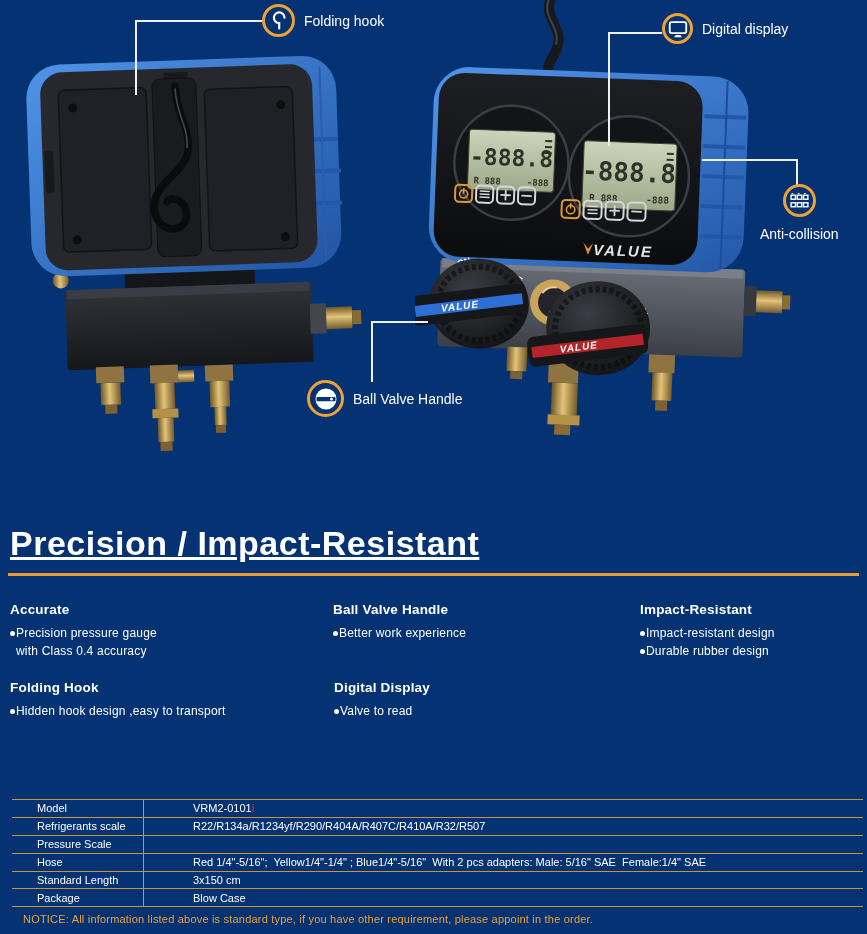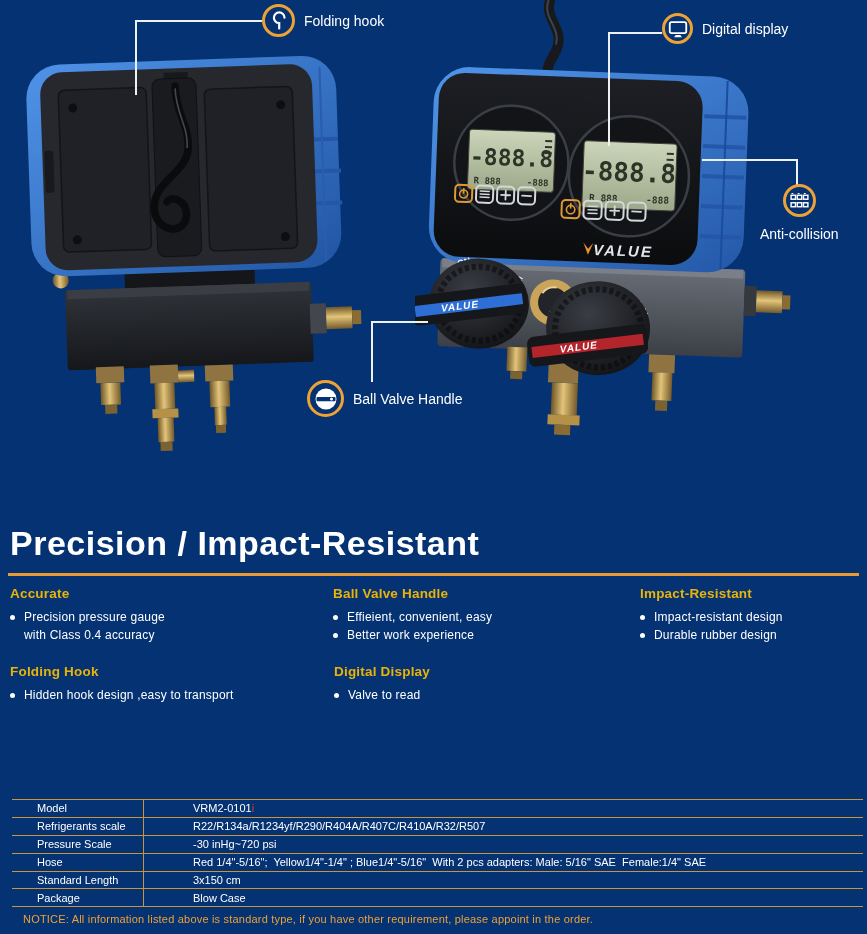--- a/index.html
+++ b/index.html
@@ -6,25 +6,25 @@
     background:#043272;font-family:"Liberation Sans",sans-serif;position:relative;}
   .abs{position:absolute;}
   
   .cline{position:absolute;background:#eef1f4;z-index:30;}
   .callout{position:absolute;display:flex;align-items:center;gap:9px;color:#ffffff;
     font-size:14px;z-index:31;white-space:nowrap;}
   .ccircle{box-sizing:border-box;border:3px solid #eda235;border-radius:50%;
     display:flex;align-items:center;justify-content:center;flex:0 0 auto;background:#043272;}
   
   .page-title{position:absolute;left:10px;top:524px;margin:0;color:#ffffff;
-    font-size:34px;font-weight:bold;letter-spacing:0.5px;}
+    font-size:34px;font-weight:bold;letter-spacing:0.5px;text-decoration:underline;}
   .title-rule{position:absolute;left:8px;top:573px;width:851px;height:3px;background:#e89b35;}
   .fcol{position:absolute;width:310px;}
-  .fhead{color:#eab308;font-size:13.5px;font-weight:bold;margin-bottom:8px;letter-spacing:0.2px;}
-  .fitem{display:flex;align-items:flex-start;gap:9px;color:#ffffff;font-size:12px;
+  .fhead{color:#ffffff;font-size:13.5px;font-weight:bold;margin-bottom:8px;letter-spacing:0.2px;margin-top:16px;}
+  .fitem{display:flex;align-items:flex-start;gap:1px;color:#ffffff;font-size:12px;
     line-height:17.5px;letter-spacing:0.2px;}
   .dot{width:5px;height:5px;border-radius:50%;background:#ffffff;margin-top:6px;flex:0 0 auto;}
   .dot.hide{visibility:hidden;}
   
   .spec-table{position:absolute;left:12px;top:799px;width:851px;border-bottom:1px solid #c8943c;}
   .trow{height:16.9px;border-top:1px solid #c8943c;display:flex;align-items:center;}
   .tl{width:131px;padding-left:25px;box-sizing:border-box;color:#ffffff;font-size:11px;flex:0 0 auto;}
   .tv{flex:1;padding-left:50px;color:#ffffff;font-size:11px;}
   .tv span{white-space:pre;}
   .suffix{color:#e03c2a;}
@@ -326,24 +326,20 @@
   <div class="fitem">
       <span class="dot hide"></span>
       <span>with Class 0.4 accuracy</span>
     </div>
 </div>
 
 <div class="fcol" style="left:333px;top:586px;">
   <div class="fhead">Ball Valve Handle</div>
   <div class="fitem">
       <span class="dot"></span>
-      <span>Effieient, convenient, easy</span>
-    </div>
-  <div class="fitem">
-      <span class="dot"></span>
       <span>Better work experience</span>
     </div>
 </div>
 
 <div class="fcol" style="left:640px;top:586px;">
   <div class="fhead">Impact-Resistant</div>
   <div class="fitem">
       <span class="dot"></span>
       <span>Impact-resistant design</span>
     </div>
@@ -374,21 +370,20 @@
   <div class="trow">
     <div class="tl">Model</div>
     <div class="tv"><span>VRM2-0101</span><span class="suffix">i</span></div>
   </div>
   <div class="trow">
     <div class="tl">Refrigerants scale</div>
     <div class="tv"><span>R22/R134a/R1234yf/R290/R404A/R407C/R410A/R32/R507</span></div>
   </div>
   <div class="trow">
     <div class="tl">Pressure Scale</div>
-    <div class="tv"><span>-30 inHg~720 psi</span></div>
   </div>
   <div class="trow">
     <div class="tl">Hose</div>
     <div class="tv"><span>Red 1/4"-5/16";  Yellow1/4"-1/4" ; Blue1/4"-5/16"  With 2 pcs adapters: Male: 5/16" SAE  Female:1/4" SAE</span></div>
   </div>
   <div class="trow">
     <div class="tl">Standard Length</div>
     <div class="tv"><span>3x150 cm</span></div>
   </div>
   <div class="trow">

